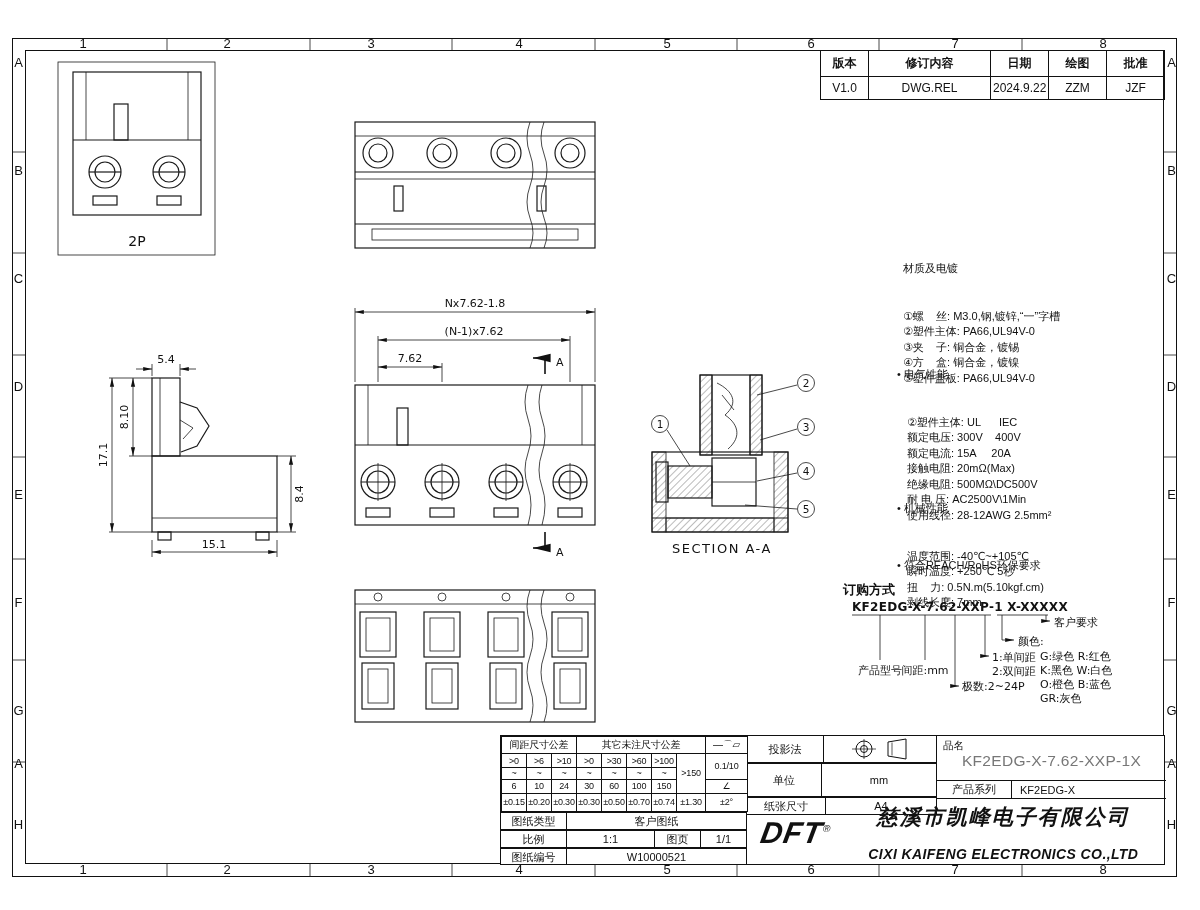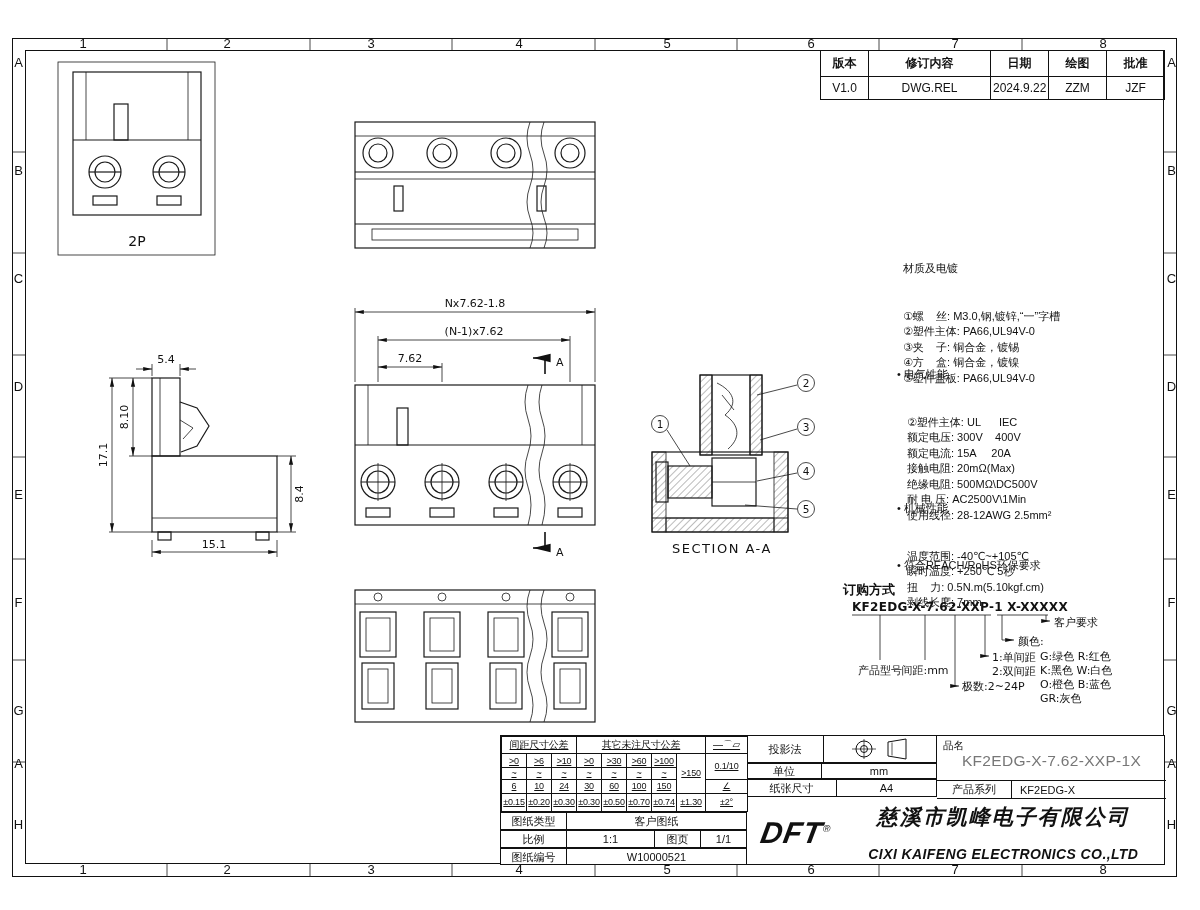--- a/index.html
+++ b/index.html
@@ -23,21 +23,21 @@
   svg text.ord-pn{font-size:12px;letter-spacing:0.3px;font-weight:bold;}
   svg text.callout{font-size:10.5px;}
   .tblock{position:absolute;font-size:11px;line-height:15.5px;white-space:pre;color:#111;}
   .tblock .ttl{margin-bottom:1px;}
   .tblock .ind{margin-left:10px;}
   table.rev{position:absolute;left:820px;top:50px;width:345px;border-collapse:collapse;table-layout:fixed;}
   table.rev td{border:1.2px solid #111;height:22px;text-align:center;font-size:12px;padding:4px 2px;overflow:hidden;}
   table.rev tr.hd td{font-weight:bold;}
   .titleblock{position:absolute;left:500px;top:735px;width:665px;height:130px;border:1.3px solid #111;background:#fff;}
   table.tol{position:absolute;left:0;top:0;width:246px;height:76px;border-collapse:collapse;table-layout:fixed;}
-  table.tol td{border:1px solid #111;text-align:center;padding:0;font-size:9px;overflow:hidden;letter-spacing:-0.2px;text-decoration:underline;}
+  table.tol td{border:1px solid #111;text-align:center;padding:0;font-size:9px;overflow:hidden;letter-spacing:-0.2px;}
   table.tol tr.th td{font-size:10px;height:16px;}
   table.tol tr.r1 td{height:13px;}
   table.tol tr.r2 td{height:10px;}
   table.tol tr.r3 td{height:13px;}
   table.tol tr.r4 td{height:17px;}
   .tb-row{position:absolute;left:0;display:flex;width:246px;height:18px;}
   .c{border-right:1px solid #111;border-bottom:1px solid #111;border-top:1px solid #111;
      display:flex;align-items:center;justify-content:center;font-size:11px;overflow:hidden;white-space:nowrap;}
   .mid{position:absolute;left:246px;top:0;width:190px;}
   .mrow{display:flex;width:190px;}
@@ -441,26 +441,26 @@
               <circle cx="34" cy="12" r="8"></circle>
                 <circle cx="34" cy="12" r="3.5"></circle>
               <line x1="22" y1="12" x2="46" y2="12" stroke-width="0.7"></line>
               <line x1="34" y1="2" x2="34" y2="22" stroke-width="0.7"></line>
               <path d="M58,5 L76,2 L76,22 L58,19 z"></path>
               <line x1="62" y1="5.5" x2="62" y2="18.5" stroke-width="0.7"></line>
             </g>
           </svg>
         </div>
       </div>
-      <div class="mrow" style="height:16px">
+      <div class="mrow" style="height:34px">
         <div class="c" style="width:75px">单位</div>
         <div class="c" style="flex:1">mm</div>
       </div>
       <div class="mrow" style="height:18px">
-        <div class="c" style="width:90px">纸张尺寸</div>
+        <div class="c" style="width:79px">纸张尺寸</div>
         <div class="c" style="flex:1">A4</div>
       </div>
     </div>
 
     <div class="right">
       <div class="namecell">
         <span class="nlabel">品名</span>
         <div class="nvalue">KF2EDG-X-7.62-XXP-1X</div>
       </div>
       <div class="mrow" style="height:18px;width:229px">

